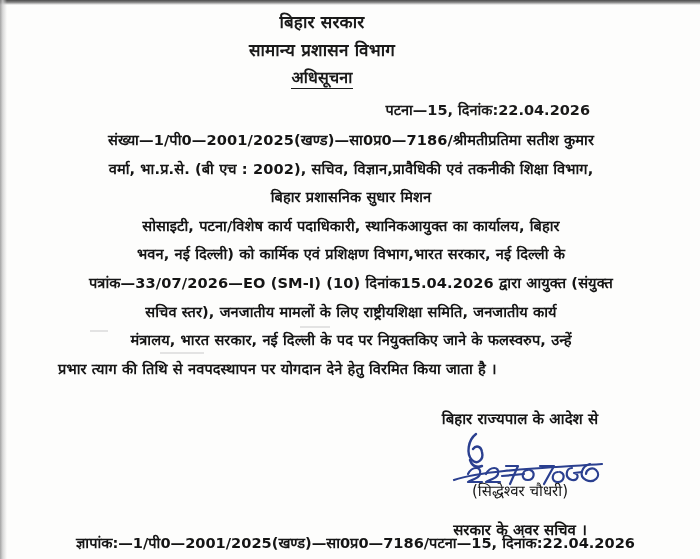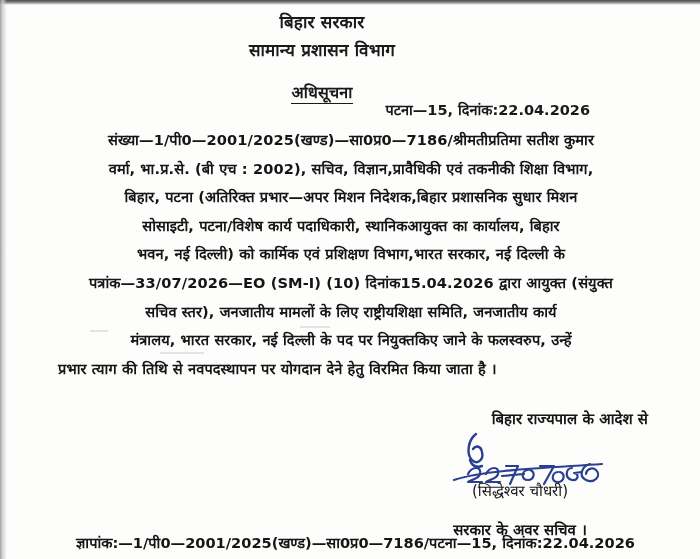--- a/index.html
+++ b/index.html
@@ -64,21 +64,21 @@
   }
   #title-dept {
     position: absolute;
     left: 0; right: 0;
     top: 38px;
     font-size: 17px;
   }
   #title-notif {
     position: absolute;
     left: 0; right: 0;
-    top: 81px;
+    top: 66px;
     font-size: 16px;
   }
   #title-notif span.u {
     border-bottom: 1.6px solid #1a1a1a;
     padding-bottom: 1px;
   }
   #place-date {
     position: absolute;
     right: 54px;
     top: 99px;
@@ -112,21 +112,21 @@
     left: 392px;
     top: 408px;
     width: 256px;
     text-align: center;
     font-family: "DejaVu Sans", sans-serif;
     color: #151515;
   }
   #order-by {
     font-size: 15px;
     font-weight: 700;
-    text-align: right;
+    text-align: center;
   }
   .sig-wrap {
     position: relative;
     height: 56px;
     margin-top: 2px;
   }
   #signature-mark {
     position: absolute;
     left: 50%;
     top: 0;
@@ -182,21 +182,20 @@
         <span>संख्या—1/पी0—2001/2025(खण्ड)—सा0प्र0—7186/श्रीमती</span>
         <span>प्रतिमा सतीश कुमार</span>
       </div>
 
       <div class="body-line justify">
         <span>वर्मा, भा.प्र.से. (बी एच : 2002), सचिव, विज्ञान,</span>
         <span>प्रावैधिकी एवं तकनीकी शिक्षा विभाग,</span>
       </div>
 
       <div class="body-line justify">
-        <span>बिहार, पटना (अतिरिक्त प्रभार—अपर मिशन निदेशक,</span>
         <span>बिहार प्रशासनिक सुधार मिशन</span>
       </div>
 
       <div class="body-line justify">
         <span>सोसाइटी, पटना/विशेष कार्य पदाधिकारी, स्थानिक</span>
         <span>आयुक्त का कार्यालय, बिहार</span>
       </div>
 
       <div class="body-line justify">
         <span>भवन, नई दिल्ली) को कार्मिक एवं प्रशिक्षण विभाग,</span>

